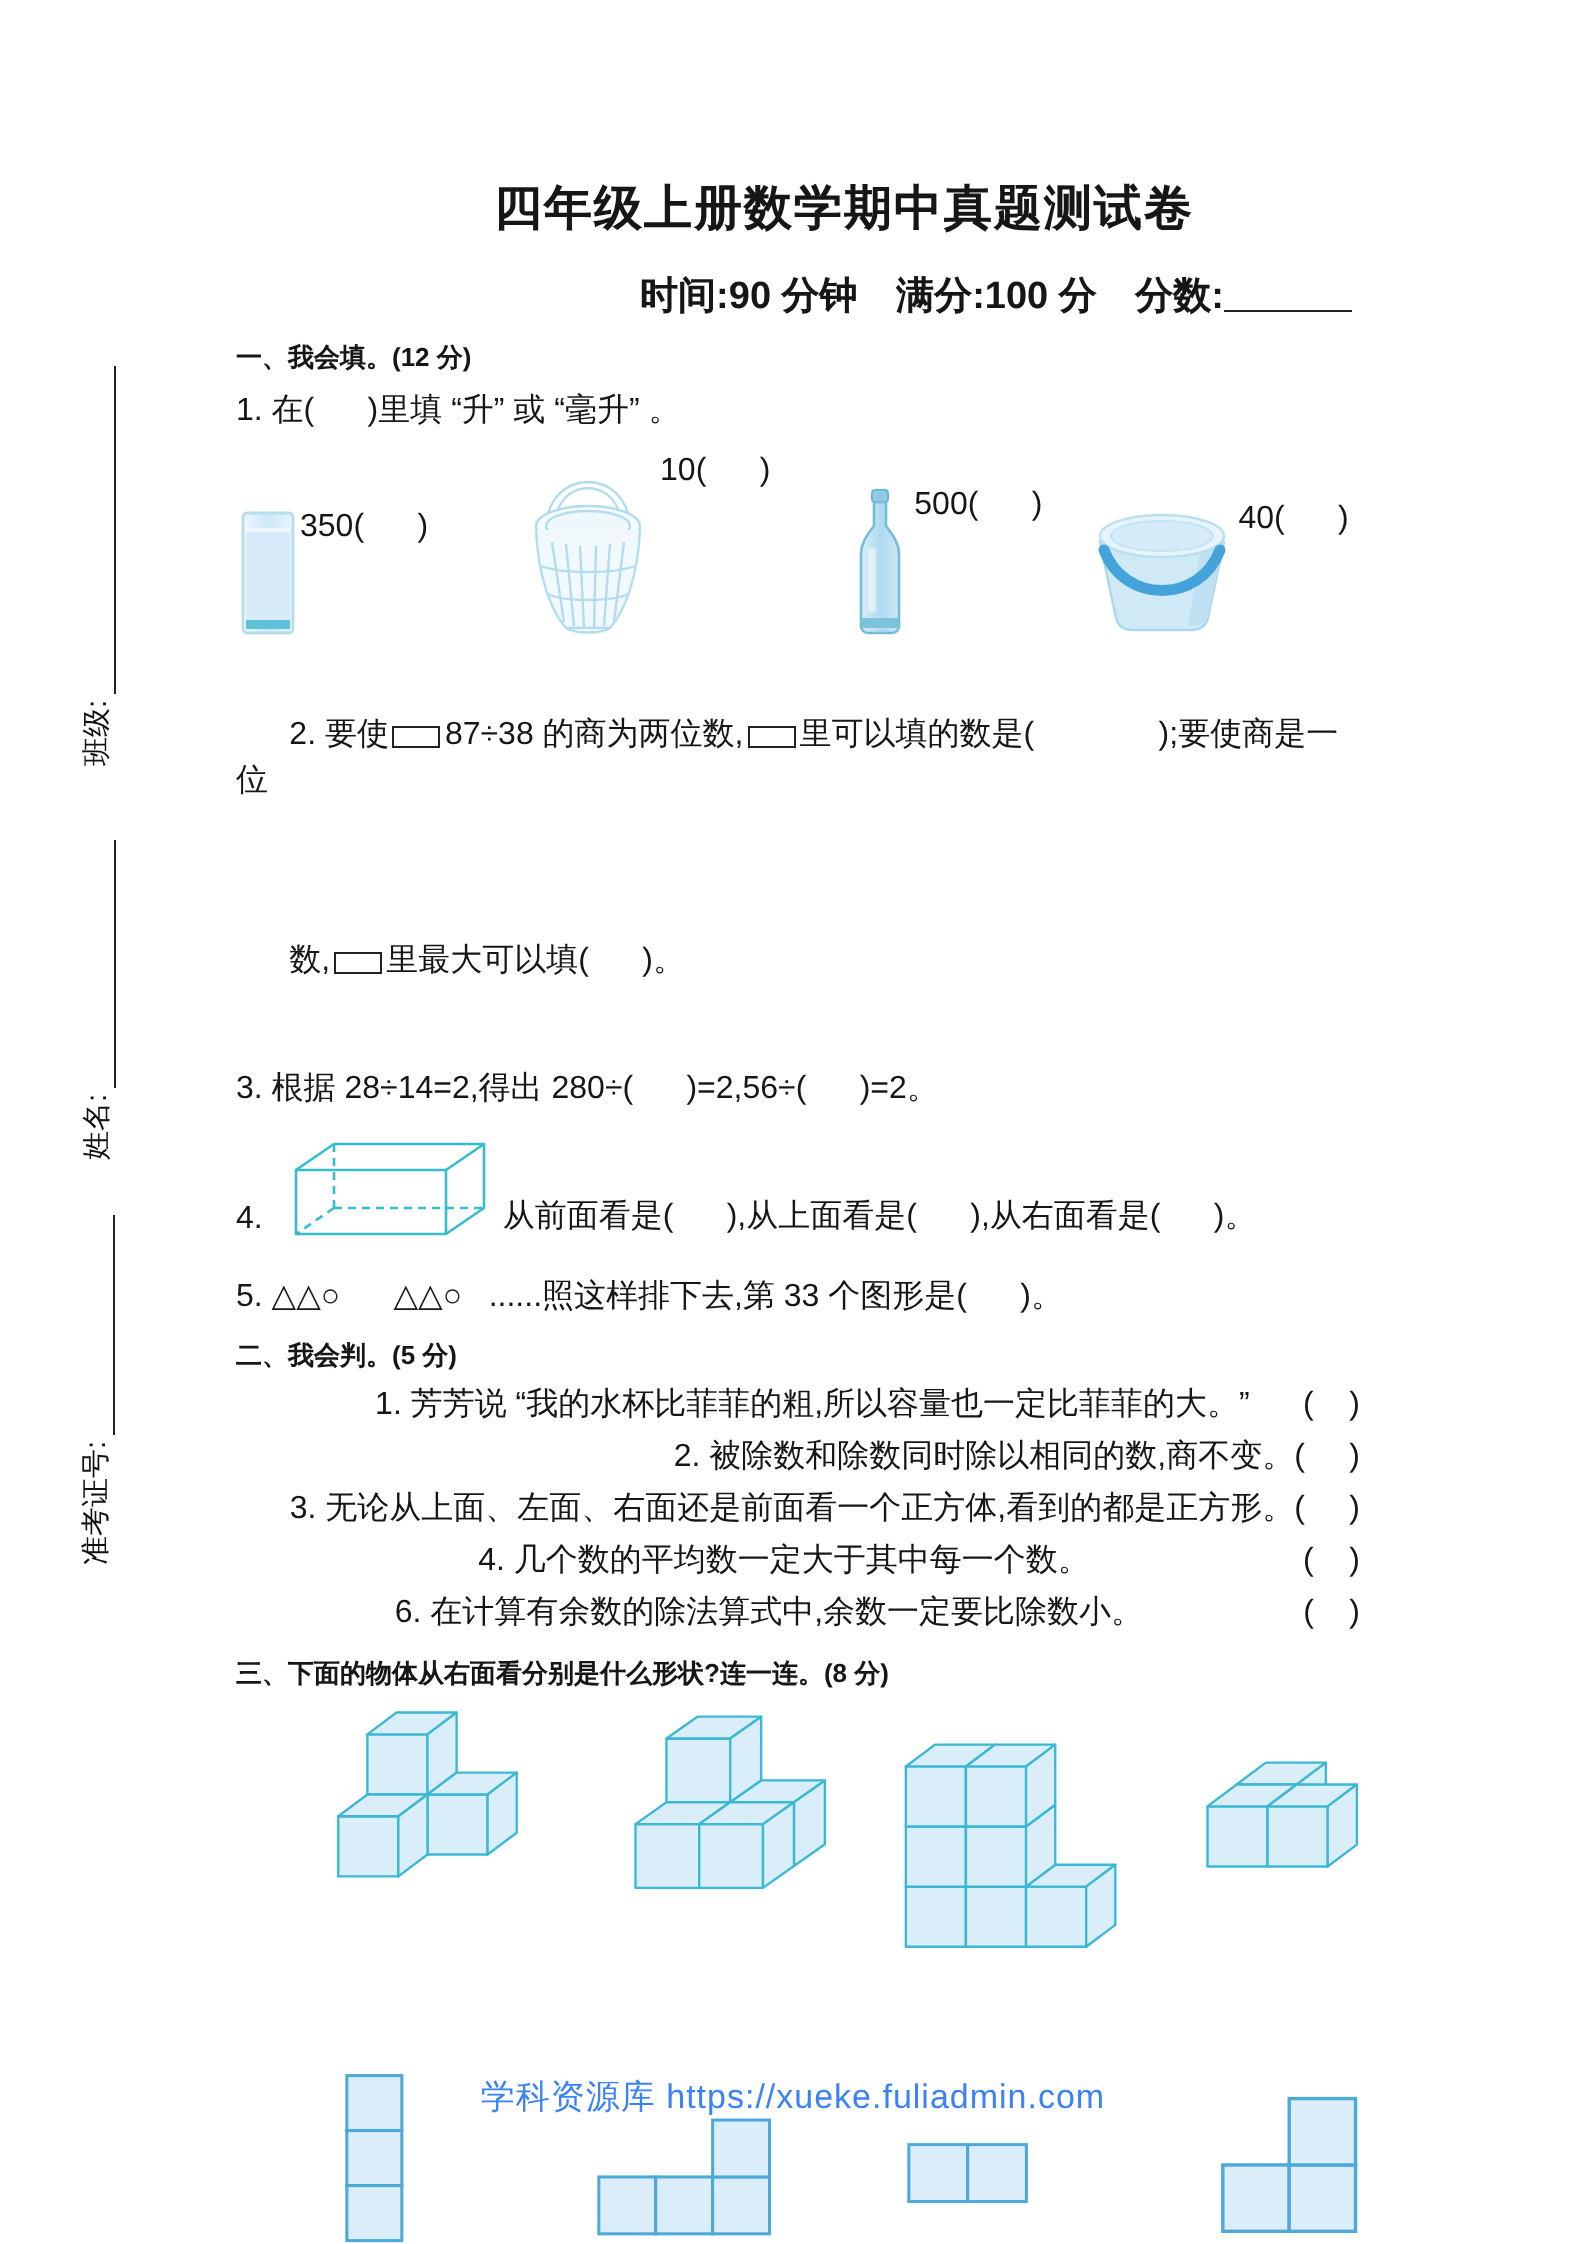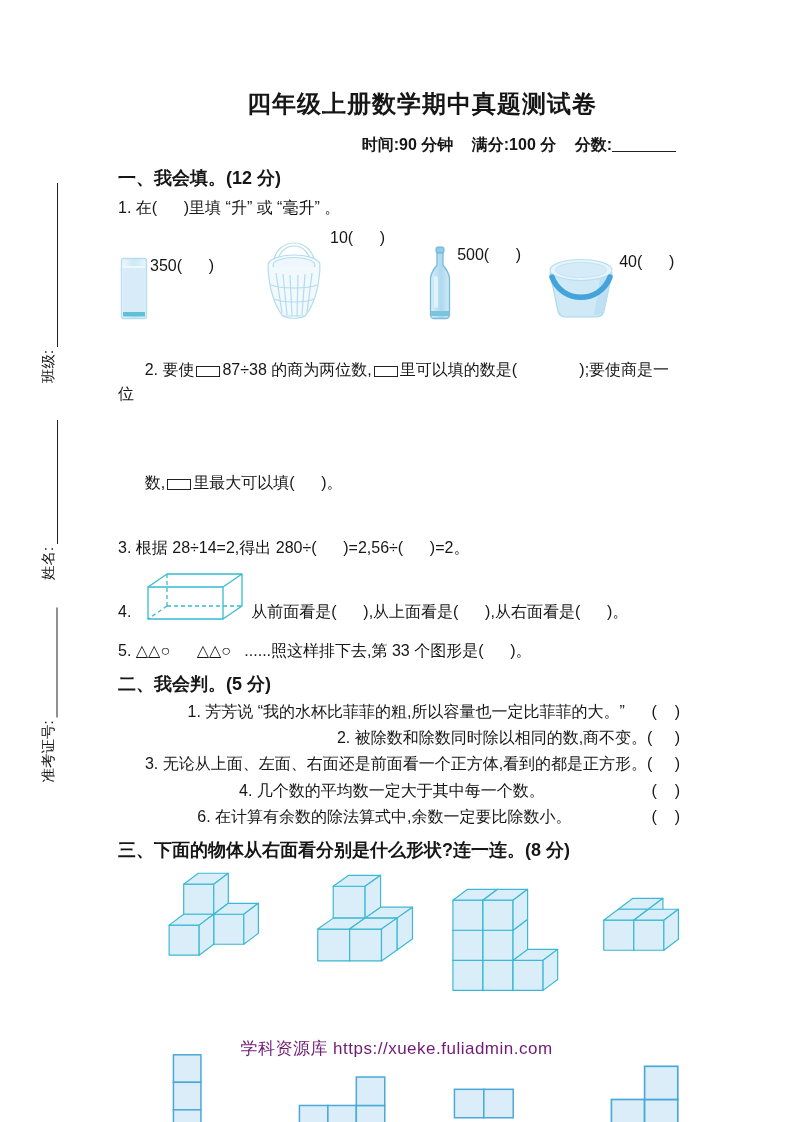--- a/index.html
+++ b/index.html
@@ -7,25 +7,25 @@
   .page {
     position:relative; width:793px; height:1122px; margin:0 auto;
     background:#ffffff; color:#161616; overflow:hidden;
   }
   .content { position:absolute; left:118px; top:88px; width:562px; }
   .title {
     font-family:"Liberation Serif","DejaVu Serif",serif;
     font-size:24px; font-weight:700; letter-spacing:1px;
     text-align:center; padding-left:46px;
   }
-  .info-row { margin-top:15px; text-align:right; font-size:16px; font-weight:600; padding-right:4px; }
+  .info-row { margin-top:15px; text-align:right; font-size:19px; font-weight:600; padding-right:4px; }
   .info-row .seg { margin-left:14px; }
   .score-blank { display:inline-block; width:64px; border-bottom:1.5px solid #222; height:14px; vertical-align:-2px; }
   .line { font-size:16px; line-height:1.45; white-space:pre-wrap; }
-  .sec-head { font-size:18px; font-weight:600; margin-top:9px; }
+  .sec-head { font-size:13px; font-weight:600; margin-top:9px; }
   .q { margin-top:5px; }
   
   .vessel-row { display:flex; align-items:flex-end; height:100px; margin-top:2px; }
   .vessel { display:flex; align-items:flex-start; }
   .vessel .vlabel { font-size:16px; white-space:pre; margin-left:2px; line-height:1.1; }
   
   .blankbox { display:inline-block; width:24px; height:11px; border:1.5px solid #222; vertical-align:-2px; margin:0 2px; background:#fff; }
   .q2b { margin-top:14px; }
   .q2-l2 { margin-top:20px; }
   .q3 { margin-top:18px; }
@@ -41,21 +41,21 @@
   .side-label {
     position:absolute; display:flex; align-items:flex-end; height:22px;
     transform:rotate(-90deg); font-size:14.5px; color:#111;
   }
   .side-label .side-line { flex:1; border-bottom:1.5px solid #222; margin-left:3px; height:1em; }
   .side-class { width:200px; left:-53px; top:272px; }
   .side-name  { width:160px; left:-33px; top:489px; }
   .side-exam  { width:175px; left:-41px; top:684px; }
   .footer {
     position:absolute; left:0; right:0; top:1037px; text-align:center;
-    font-size:17px; color:#701a75; letter-spacing:.5px;
+    font-size:17px; color:#3b82f6; letter-spacing:.5px;
   }
   svg { display:block; }
 </style>
 </head>
 <body>
 
 <div class="page">
 
   <div class="side-label side-class">
     <span>班级:</span>

